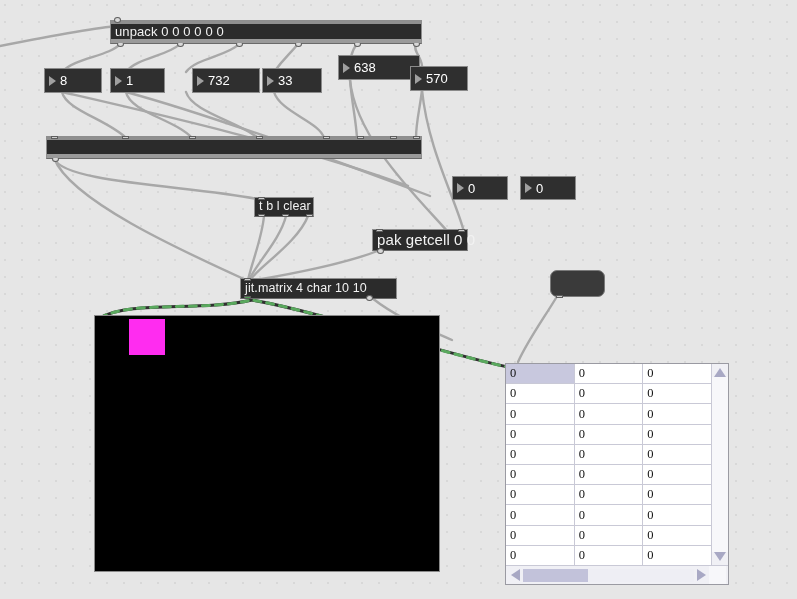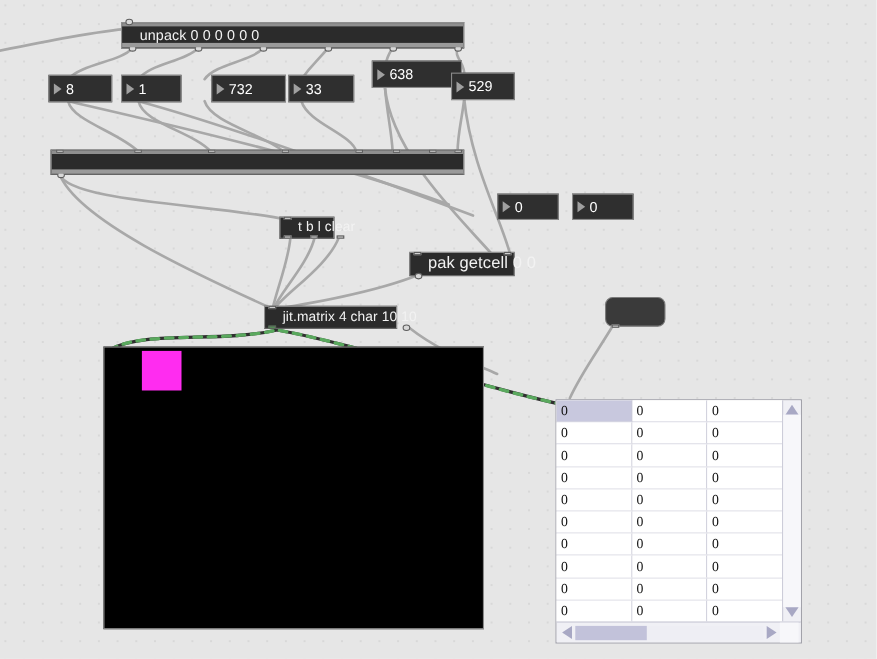--- a/index.html
+++ b/index.html
@@ -25,21 +25,21 @@
   .maxobj {
     position: absolute;
     background: #2b2b2b;
     border: 1px solid #8e8e8e;
     border-bottom-color: #6a6a6a;
     color: #f2f2f2;
     font-size: 13px;
     line-height: 1;
     display: flex;
     align-items: center;
-    padding-left: 16px;
+    padding-left: 4px;
     white-space: nowrap;
     letter-spacing: 0.1px;
   }
   .maxobj .txt { position: relative; top: -0.5px; }
 
   
   .maxobj.wide::after {
     content: "";
     position: absolute;
     left: 0; right: 0; bottom: 0;
@@ -277,36 +277,36 @@
       <span>33</span>
     </div>
 
     <div class="numbox" style="left:338px; top:55px; width:82px; height:25px;">
       <span class="tri"></span>
       <span>638</span>
     </div>
 
     <div class="numbox" style="left:410px; top:66px; width:58px; height:25px;">
       <span class="tri"></span>
-      <span>529</span>
+      <span>570</span>
     </div>
 
     <div class="maxobj wide" style="left:46px; top:136px; width:376px; height:23px;">
       <span class="port inlet" style="left:4px;"></span>
       <span class="port inlet" style="left:75px;"></span>
       <span class="port inlet" style="left:142px;"></span>
       <span class="port inlet" style="left:209px;"></span>
       <span class="port inlet" style="left:276px;"></span>
       <span class="port inlet" style="left:310px;"></span>
       <span class="port inlet" style="left:343px;"></span>
       <span class="port inlet" style="left:366px;"></span>
       <span class="port outlet round" style="left:5px; bottom:-4px;"></span>
     </div>
 
-    <div class="maxobj" style="left:254px; top:197px; width:50px; height:20px;">
+    <div class="maxobj" style="left:254px; top:197px; width:60px; height:20px;">
       <span class="txt" style="font-size:12.5px;">t b l clear</span>
       <span class="port inlet" style="left:3px;"></span>
       <span class="port outlet" style="left:3px;"></span>
       <span class="port outlet" style="left:27px;"></span>
       <span class="port outlet" style="left:51px;"></span>
     </div>
 
     <div class="maxobj" style="left:372px; top:229px; width:96px; height:22px;">
       <span class="txt" style="font-size:15px;">pak getcell 0 0</span>
       <span class="port inlet" style="left:3px;"></span>
@@ -321,21 +321,21 @@
 
     <div class="numbox" style="left:520px; top:176px; width:56px; height:24px;">
       <span class="tri"></span>
       <span>0</span>
     </div>
 
     <div class="roundobj" style="left:550px; top:270px; width:55px; height:27px;">
       <span class="port outlet" style="left:5px; bottom:-2px;"></span>
     </div>
 
-    <div class="maxobj" style="left:240px; top:278px; width:121px; height:21px;">
+    <div class="maxobj" style="left:240px; top:278px; width:157px; height:21px;">
       <span class="txt" style="font-size:12.5px;">jit.matrix 4 char 10 10</span>
       <span class="port inlet" style="left:3px;"></span>
       <span class="port outlet" style="left:3px; background:#4f9b52;"></span>
       <span class="port outlet round" style="left:125px; bottom:-3px;"></span>
     </div>
 
     <div class="pwindow" style="left:94px; top:315px; width:346px; height:257px;">
       <div class="cellhighlight" style="left:34px; top:3px; width:36px; height:36px;"></div>
     </div>
 

